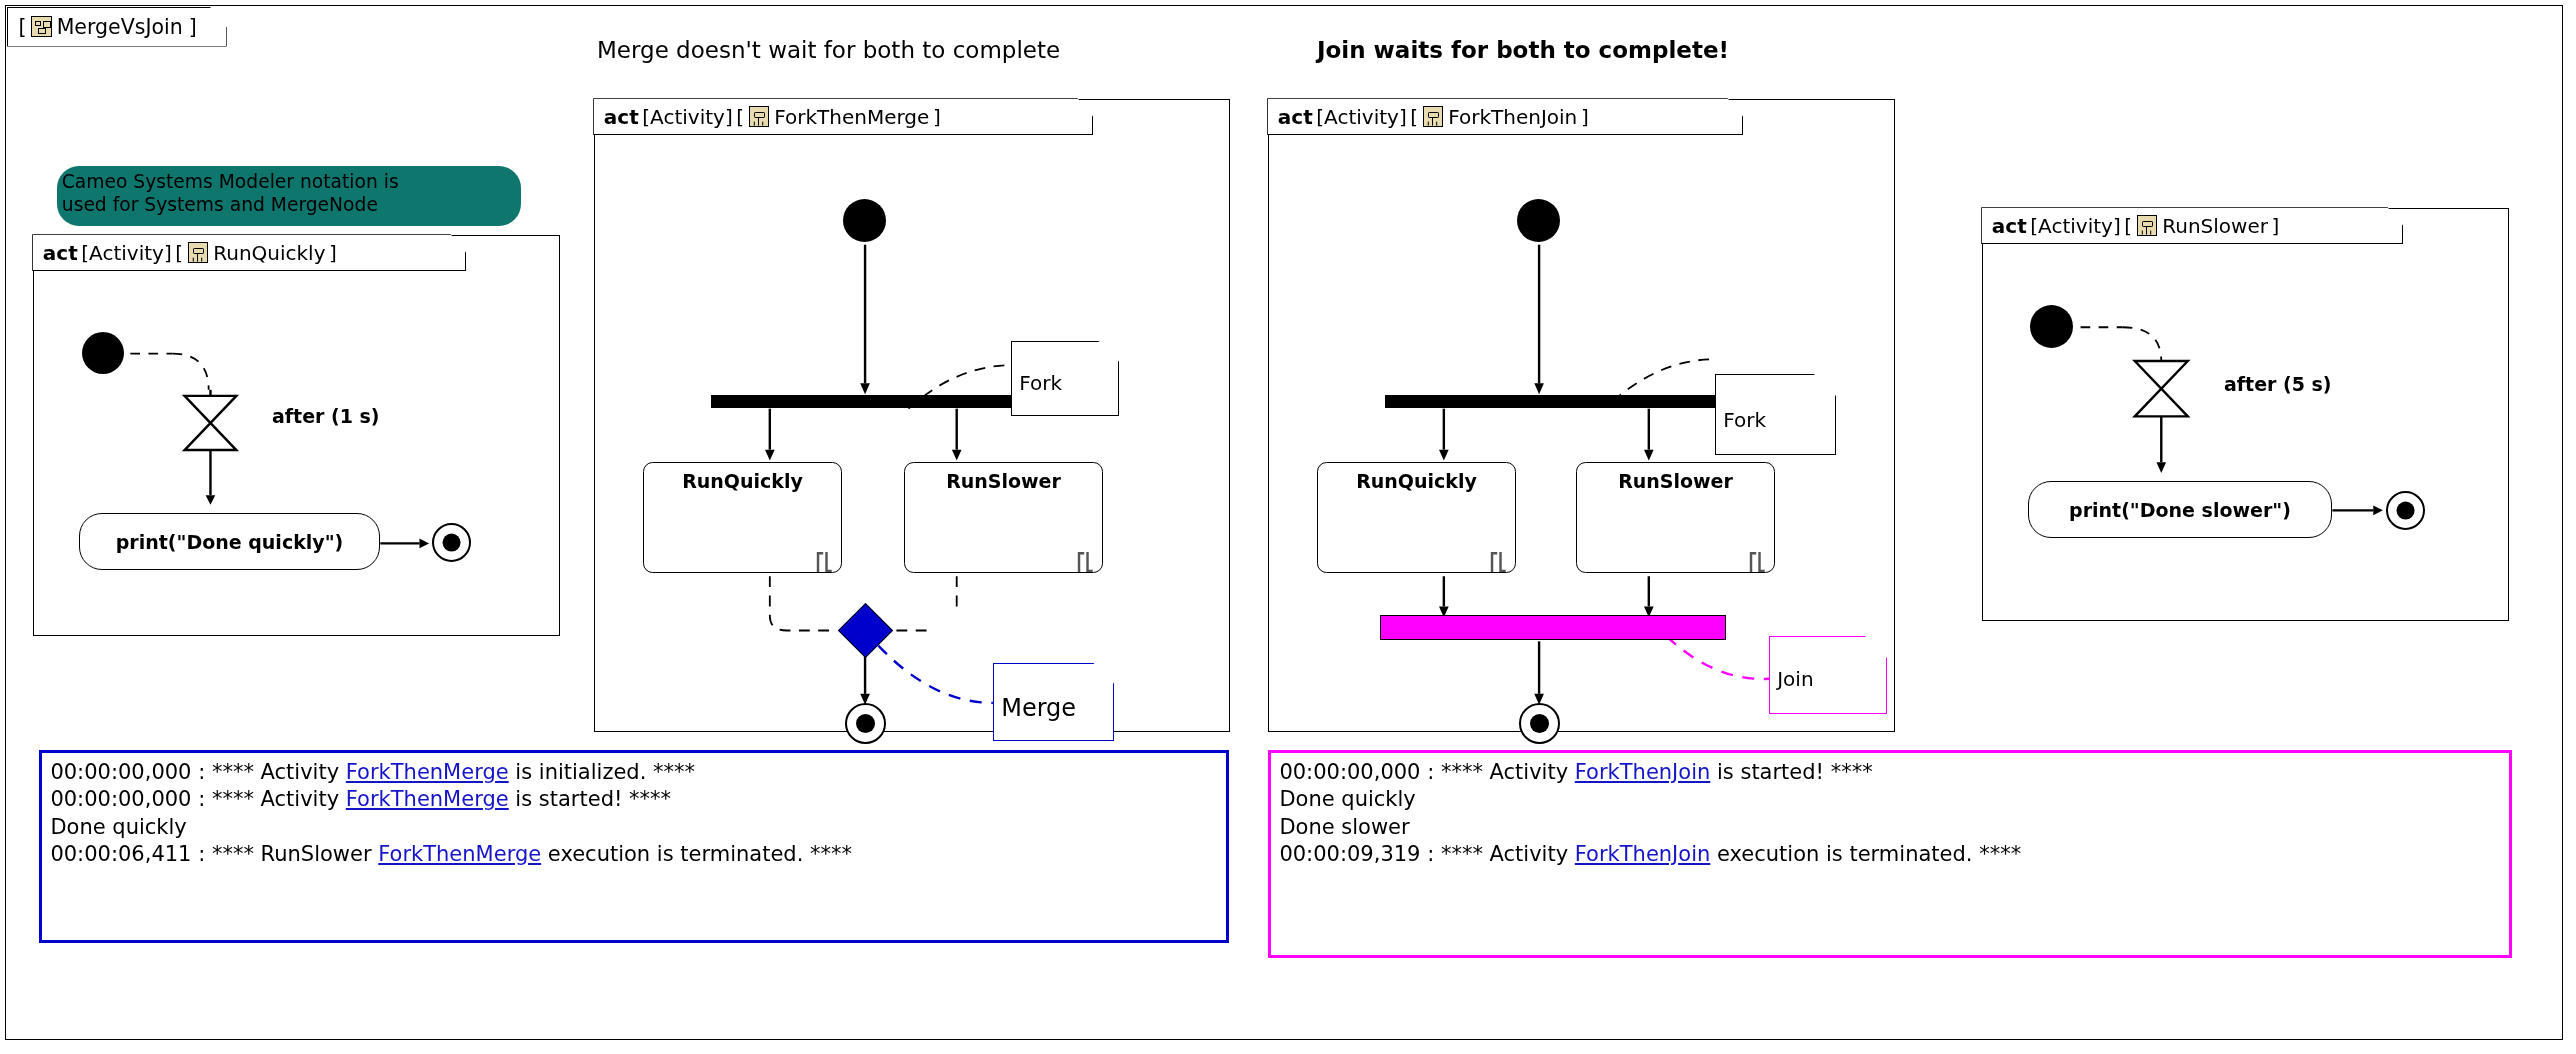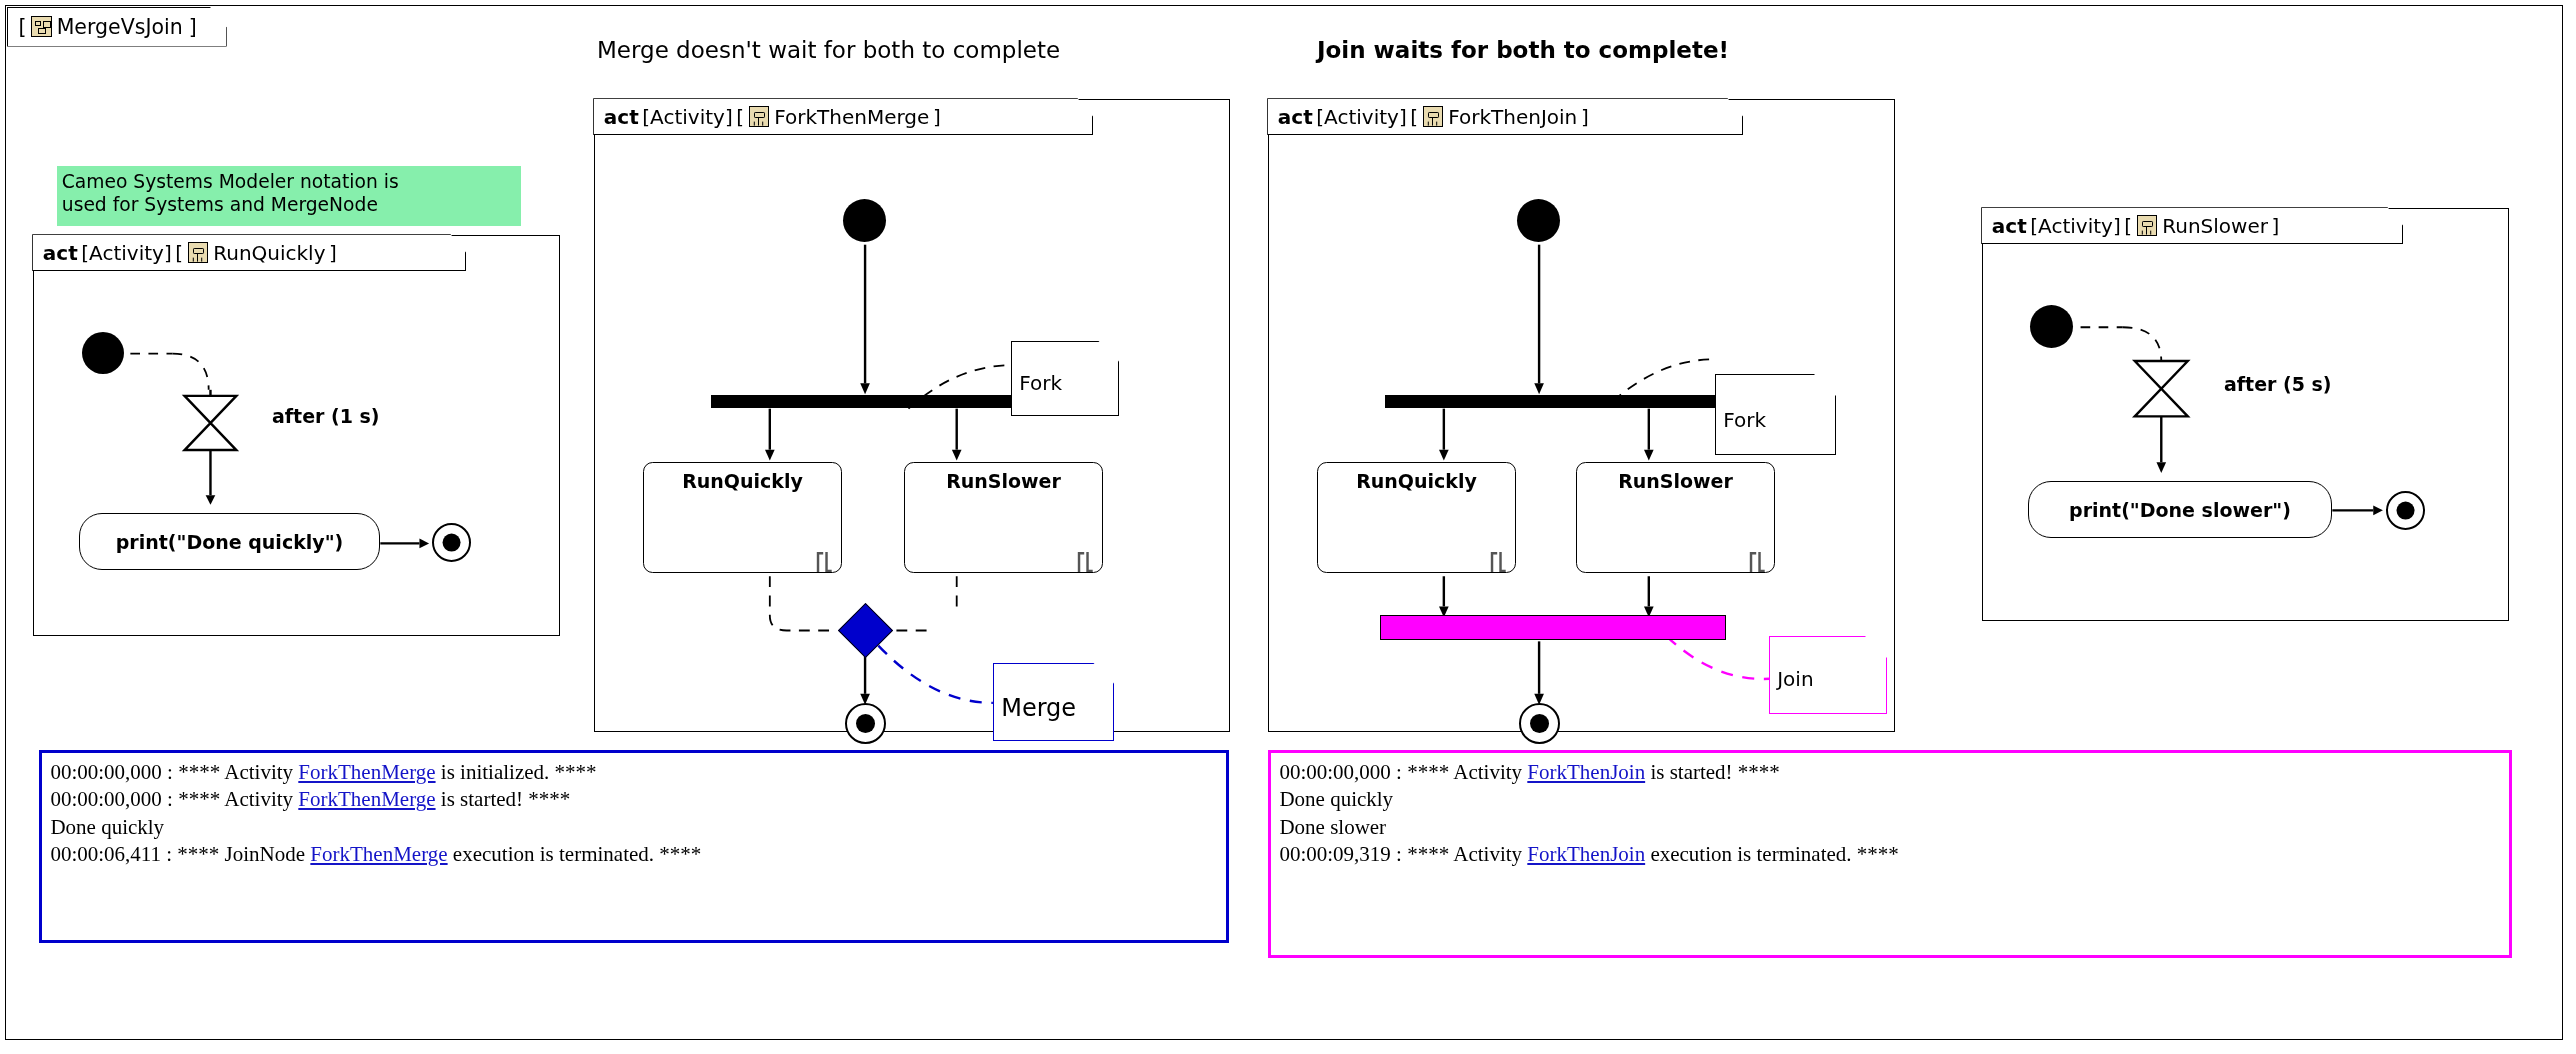--- a/index.html
+++ b/index.html
@@ -122,26 +122,27 @@
   
   .note {
     position: absolute;
     background: #fff;
     box-sizing: border-box;
     font-size: 18.7px;
     padding: 4.8px 7.2px;
   }
   .yellow-note {
     position: absolute;
-    background: #86efac;
+    background: #0f766e;
     font-size: 18.7px;
     line-height: 1.25;
     padding: 3.6px 4.8px;
     box-sizing: border-box;
     color: #000;
+    border-radius: 22px;
   }
 
   
   .init-node {
     position: absolute;
     border-radius: 50%;
     background: #000;
   }
   .final-node {
     position: absolute;
@@ -227,21 +228,20 @@
 
   
   .console {
     position: absolute;
     background: #fff;
     box-sizing: border-box;
     padding: 6px 8.4px;
     font-size: 21px;
     line-height: 1.30;
     color: #000;
-    font-family: Liberation Serif, serif;
   }
   .console .ln { white-space: nowrap; }
   .console .lnk {
     color: #1414c8;
     text-decoration: underline;
   }
   svg { position: absolute; left: 0; top: 0; overflow: visible; }
 </style>
 </head>
 <body>
@@ -436,21 +436,21 @@
 
     <div class="callop" style="left:45px; top:272px; width:304px; height:57px;">print("Done slower")</div>
 
     <div class="final-node" style="left:403px; top:282px; width:39px; height:39px;"></div>
   </div>
 
   <div class="console" id="console-merge" style="left:39px; top:750px; width:1190px; height:193px; border:3.6px solid #0000cc;">
   <div class="ln"><span>00:00:00,000 : **** Activity </span><span class="lnk">ForkThenMerge</span><span> is initialized. ****</span></div>
       <div class="ln"><span>00:00:00,000 : **** Activity </span><span class="lnk">ForkThenMerge</span><span> is started! ****</span></div>
       <div class="ln"><span>Done quickly</span></div>
-      <div class="ln"><span>00:00:06,411 : **** JoinNode </span><span class="lnk">ForkThenMerge</span><span> execution is terminated. ****</span></div>
+      <div class="ln"><span>00:00:06,411 : **** RunSlower </span><span class="lnk">ForkThenMerge</span><span> execution is terminated. ****</span></div>
     </div>
 
   <div class="console" id="console-join" style="left:1268px; top:750px; width:1244px; height:208px; border:3.6px solid #ff00ff;">
       <div class="ln"><span>00:00:00,000 : **** Activity </span><span class="lnk">ForkThenJoin</span><span> is started! ****</span></div>
       <div class="ln"><span>Done quickly</span></div>
       <div class="ln"><span>Done slower</span></div>
       <div class="ln"><span>00:00:09,319 : **** Activity </span><span class="lnk">ForkThenJoin</span><span> execution is terminated. ****</span></div>
     </div>
 
 </div>

